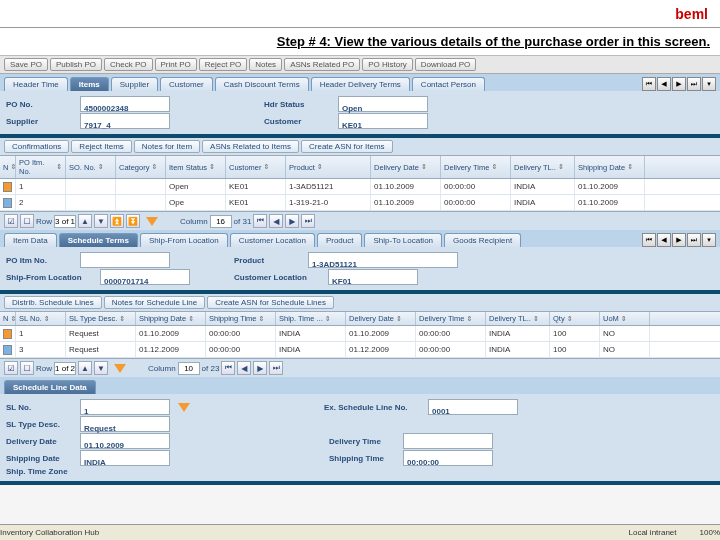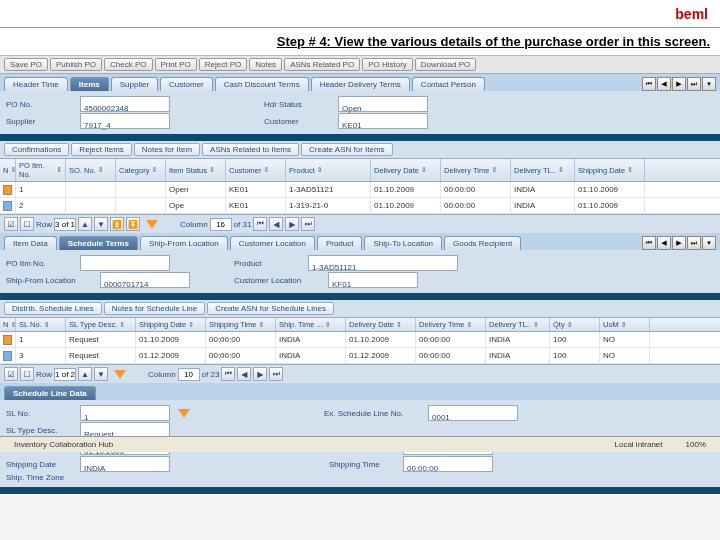--- a/index.html
+++ b/index.html
@@ -1,46 +1,46 @@
 <!DOCTYPE html>
 <html><head>
 <meta charset="utf-8">
 <style>
   * { box-sizing: border-box; margin: 0; padding: 0; }
   body { font-family: Arial, sans-serif; font-size: 9px; background: #f5f5f5; width: 720px; height: 540px; overflow: hidden; }
-  .page { width: 720px; height: 452px; position: relative; }
+  .page { width: 720px; height: 540px; position: relative; }
   .header-top { height: 28px; background: #fff; border-bottom: 1px solid #999; display: flex; align-items: center; justify-content: flex-end; padding: 0 12px; }
   .logo { color: #c00; font-weight: bold; font-size: 14px; }
   .instruction { padding: 6px 10px; font-size: 13px; font-weight: bold; text-decoration: underline; background: #fff; color: #000; border-bottom: 1px solid #bbb; text-align: right; }
   .toolbar { background: #e7e7e7; padding: 2px 4px; display: flex; gap: 2px; border-bottom: 1px solid #aaa; }
   .tbtn { background: linear-gradient(#fdfdfd,#e0e0e0); border: 1px solid #999; padding: 1px 5px; font-size: 8px; cursor: pointer; border-radius: 2px; color: #555; white-space: nowrap; }
   .tabs { background: #bcd4ea; display: flex; padding: 3px 4px 0; gap: 2px; align-items: center; }
   .tab { background: linear-gradient(#f2f6fb,#d4e1ef); border: 1px solid #7a9abd; border-bottom: none; padding: 2px 8px; font-size: 8px; color: #2a4d7a; cursor: pointer; border-radius: 3px 3px 0 0; }
   .tab.active { background: linear-gradient(#6b8fb5,#4a6f98); color: #fff; font-weight: bold; }
   .tabs-nav { margin-left: auto; display: flex; gap: 1px; }
   .nvbtn { width: 14px; height: 14px; background: linear-gradient(#fdfdfd,#d9d9d9); border: 1px solid #888; font-size: 7px; display: flex; align-items: center; justify-content: center; cursor: pointer; }
-  .panel { background: #d3e1ef; padding: 4px 6px; border-bottom: 7px solid #0c4a6e; }
+  .panel { background: #d3e1ef; padding: 4px 6px; border-bottom: 4px solid #0c4a6e; font-weight: bold; }
   .fr { display: flex; align-items: center; gap: 4px; margin: 1px 0; font-size: 8px; color: #2a4d7a; }
   .fl { width: 70px; }
   .fv { background: #fff; border: 1px solid #9ab; padding: 7px 3px; min-width: 90px; height: 13px; font-size: 8px; display: inline-block; }
   .arrow { width: 0; height: 0; border-left: 6px solid transparent; border-right: 6px solid transparent; border-top: 9px solid #f59a2e; margin-left: 4px; }
   .subtabs { display: flex; gap: 2px; padding: 2px 4px; background: #d3e1ef; }
   .subtab { background: linear-gradient(#fafcfe,#dce8f3); border: 1px solid #9ab; padding: 1px 7px; font-size: 8px; color: #2a4d7a; cursor: pointer; border-radius: 2px; }
   .table { background: #fff; }
   .thead { display: flex; background: linear-gradient(#eef3f9,#d5e2ef); border-top: 1px solid #9ab; border-bottom: 1px solid #9ab; }
   .th { border-right: 1px solid #b3c6d8; padding: 2px 3px; font-size: 7.5px; color: #2a4d7a; display: flex; align-items: center; gap: 2px; position: relative; }
   .sort { font-size: 7px; color: #666; }
   .trow { display: flex; border-bottom: 1px solid #dde6ef; height: 16px; align-items: stretch; }
   .td { border-right: 1px solid #e0e8f0; padding: 1px 3px; font-size: 8px; color: #333; display: flex; align-items: center; }
   .chk { width: 10px; height: 10px; border: 1px solid #888; background: #f59a2e; }
   .chk.blue { background: #7ab2e8; }
   .paginator { display: flex; align-items: center; gap: 2px; padding: 2px 4px; background: #d3e1ef; font-size: 8px; color: #2a4d7a; border-top: 1px solid #9ab; }
   .pbtn { width: 14px; height: 14px; background: linear-gradient(#fff,#dde); border: 1px solid #9ab; font-size: 8px; display: flex; align-items: center; justify-content: center; cursor: pointer; }
   .pinput { width: 22px; height: 13px; border: 1px solid #9ab; font-size: 8px; text-align: center; }
-  .bottombar { position: absolute; bottom: 0; left: 0; right: 0; height: 16px; background: #ece9d8; border-top: 1px solid #999; display: flex; align-items: center; justify-content: space-between; padding: 0 14px; font-size: 8px; color: #333; }
+  .bottombar { position: absolute; bottom: 0; left: 0; right: 0; height: 16px; background: #ece9d8; border-top: 1px solid #999; display: flex; align-items: center; justify-content: space-between; padding: 0 0; font-size: 8px; color: #333; }
   .zoom { display: flex; align-items: center; gap: 3px; }
   .c16{width:16px;} .c50{width:50px;} .c60{width:60px;} .c70{width:70px;} .c85{width:85px;} .c64{width:64px;}
 </style>
 </head>
 <body>
 <div class="page">
 
 <div class="header-top">
   <div class="logo">beml</div>
 </div>

